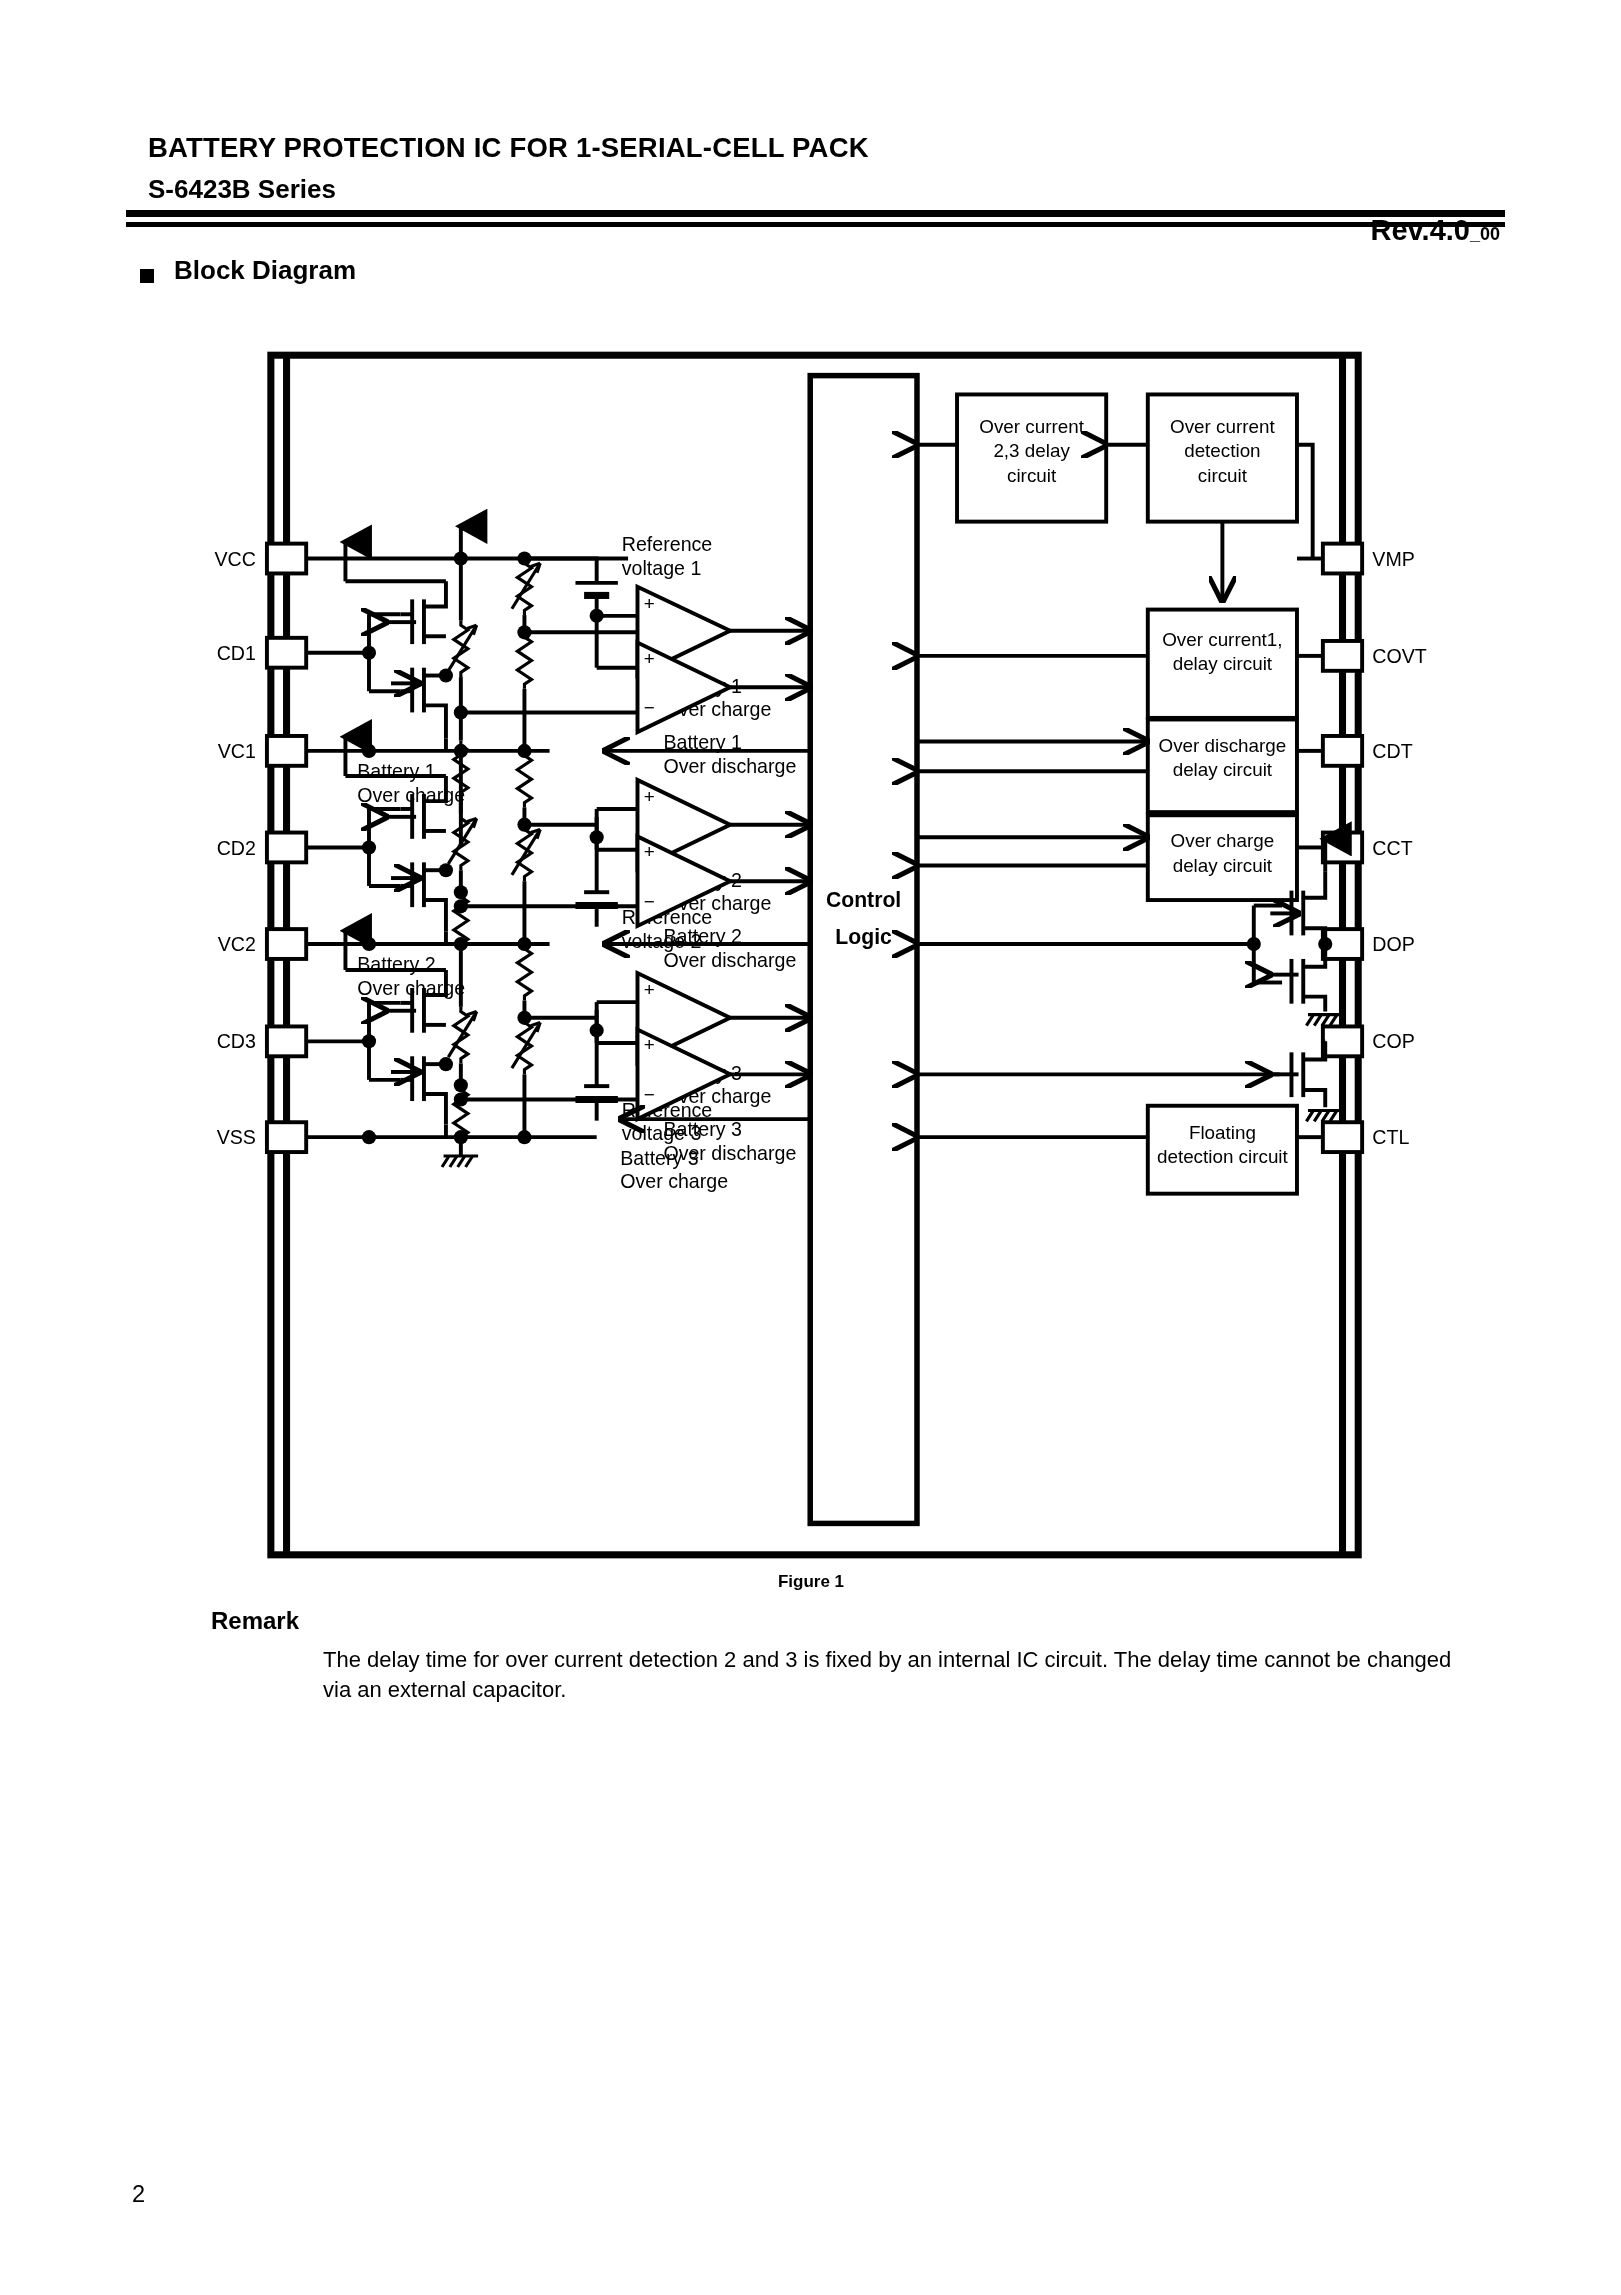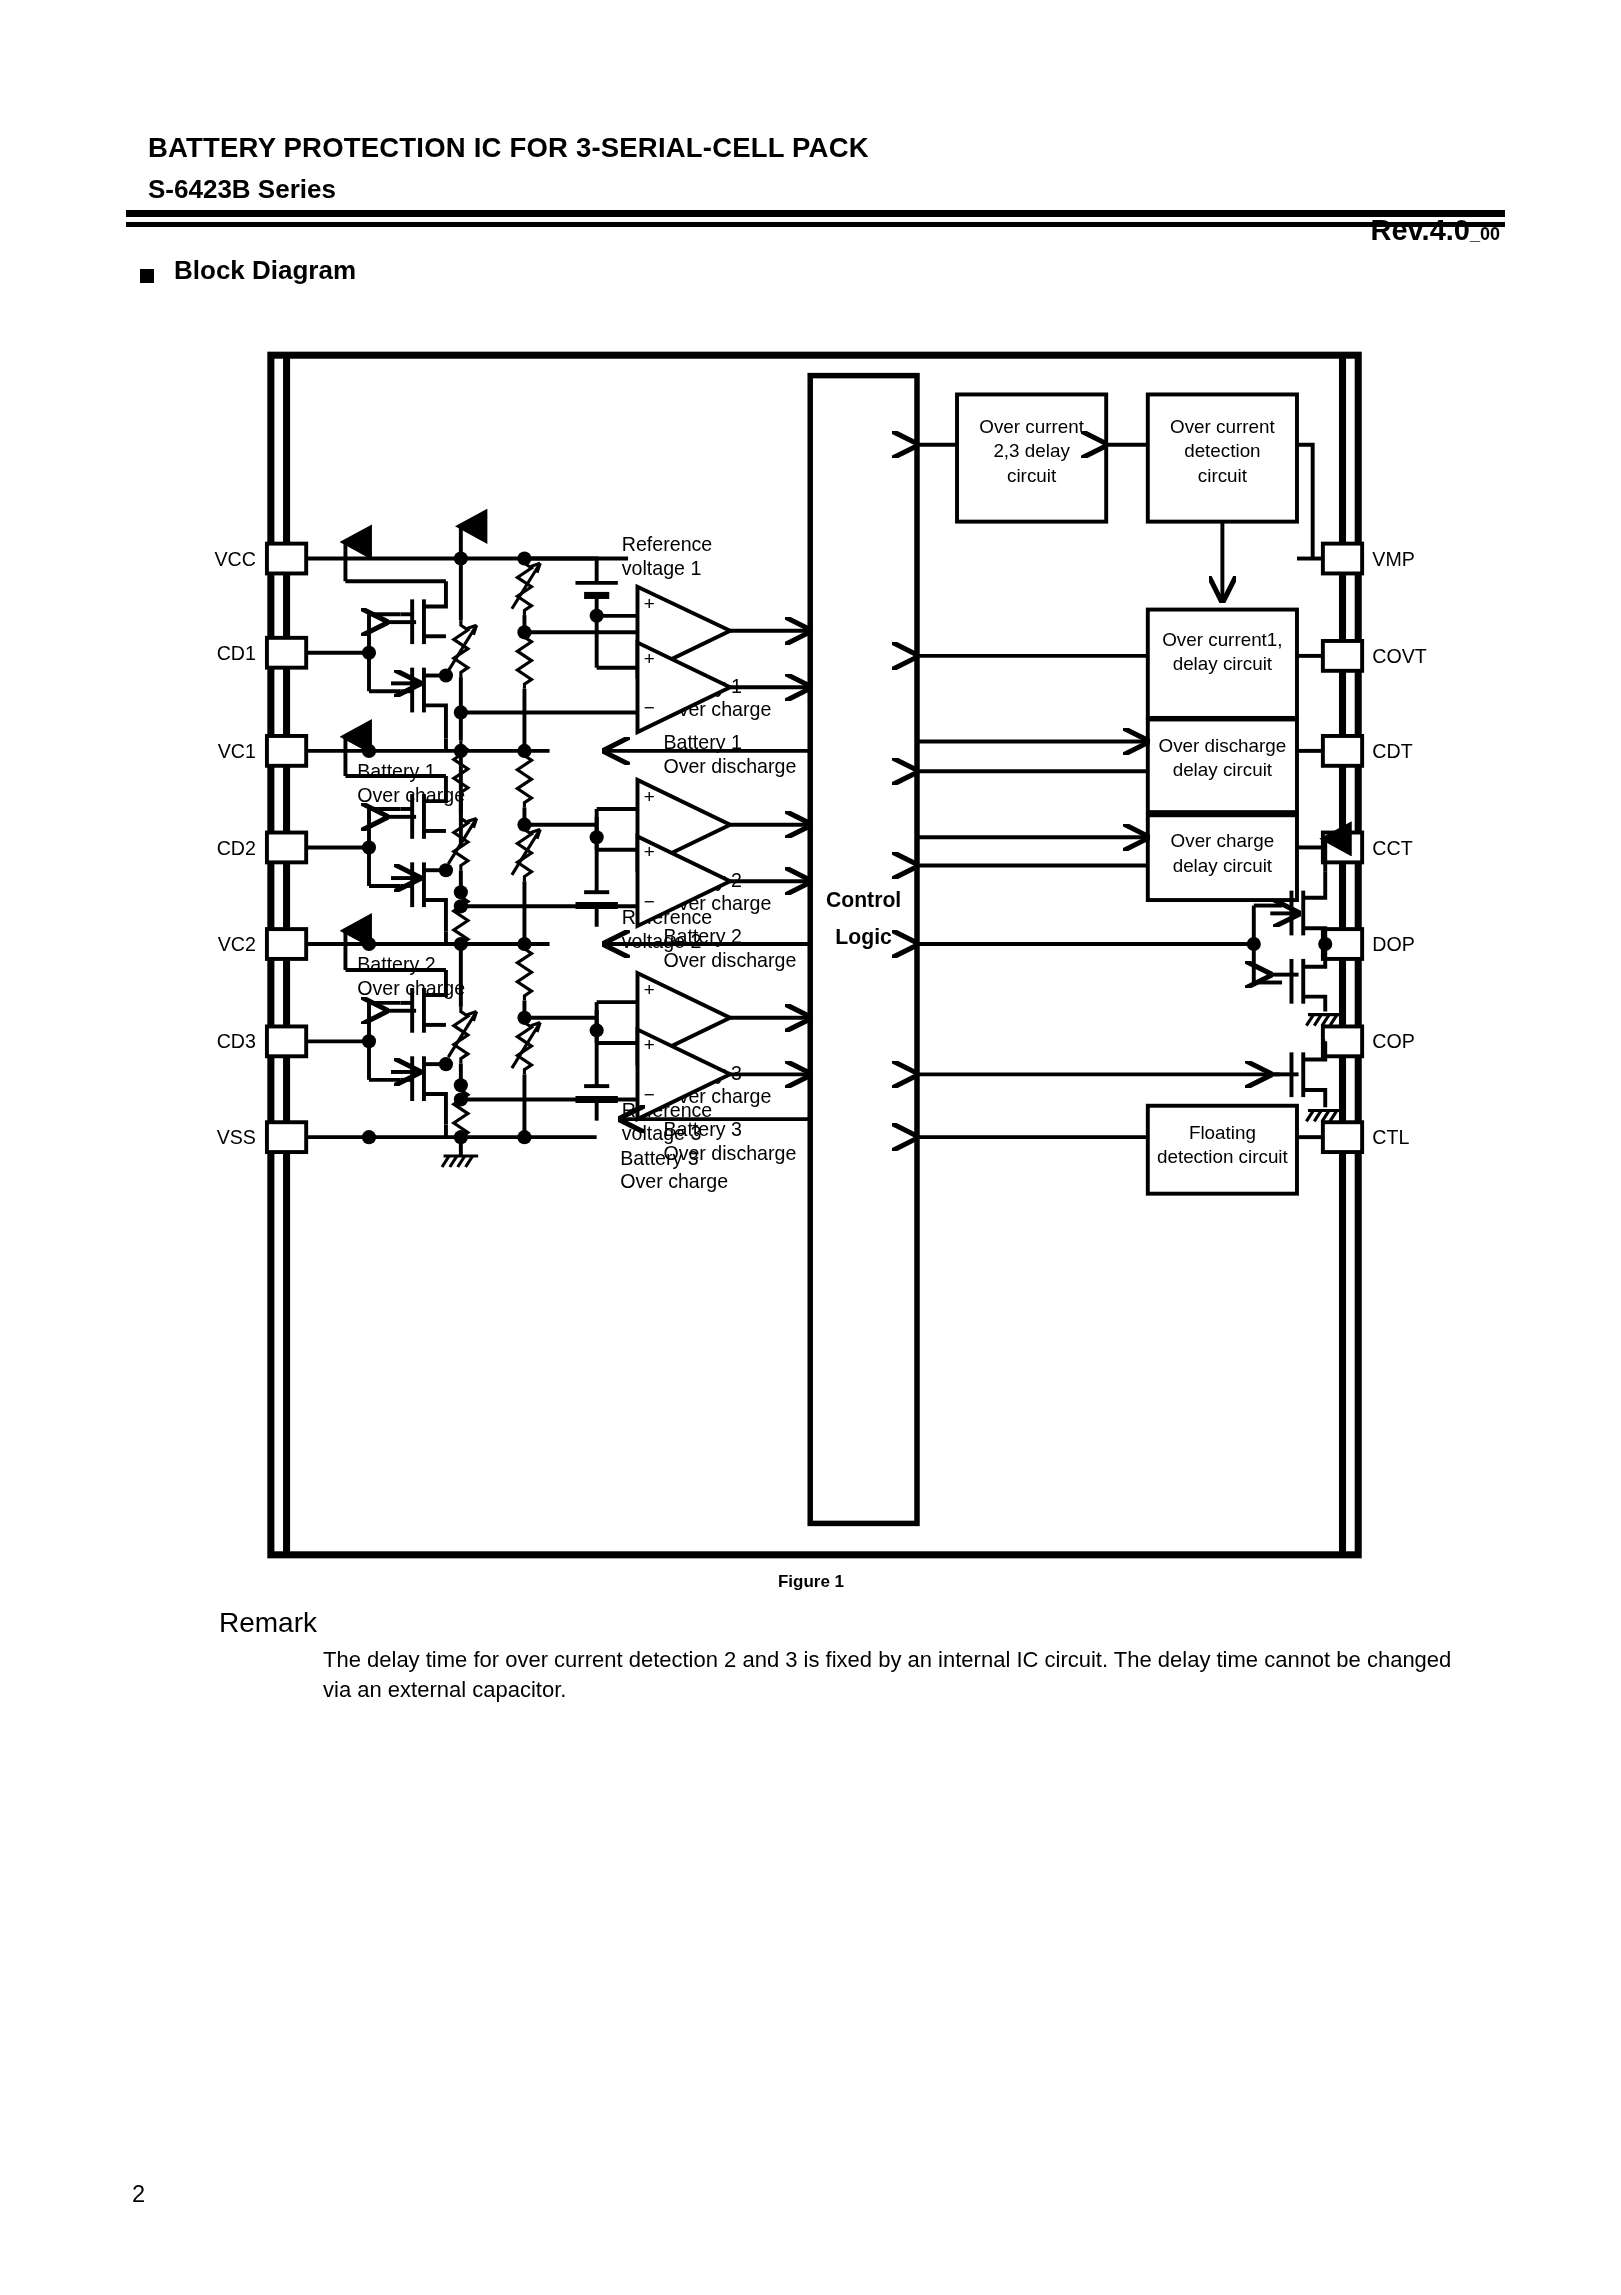--- a/index.html
+++ b/index.html
@@ -18,35 +18,35 @@
   
   .sec-bullet{position:absolute;left:140px;top:269px;width:14px;height:14px;background:#000;}
   .sec-title{position:absolute;left:174px;top:255px;font-size:26px;font-weight:bold;white-space:nowrap;}
 
   
   .diagram{position:absolute;left:0px;top:330px;width:1622px;height:1272px;}
   .diagram svg{display:block;}
 
   
   .fig-cap{position:absolute;left:0;top:1572px;width:1622px;text-align:center;font-size:17px;font-weight:bold;}
-  .remark-label{position:absolute;left:219px;top:1607px;font-size:28px;font-weight:normal;white-space:nowrap;}
+  .remark-label{position:absolute;left:211px;top:1607px;font-size:24px;font-weight:bold;white-space:nowrap;}
   .remark-body{position:absolute;left:323px;top:1645px;width:1130px;font-size:22px;line-height:1.38;}
 
   
   .pg-num{position:absolute;left:132px;top:2181px;font-size:23.6px;}
   .footer-co{position:absolute;left:0;top:2181px;width:1622px;text-align:center;font-size:23.6px;}
 
   text{font-family:"Liberation Sans",sans-serif;fill:#000;}
 </style>
 </head>
 <body>
 
 <div class="page">
 
-  <div class="hdr-title">BATTERY PROTECTION IC FOR 3-SERIAL-CELL PACK</div>
+  <div class="hdr-title">BATTERY PROTECTION IC FOR 1-SERIAL-CELL PACK</div>
   <div class="hdr-series">S-6423B Series</div>
   <div class="hdr-rev"><span>Rev.4.0</span><span class="sub">_00</span></div>
   <div class="rule1"></div>
   <div class="rule2"></div>
 
   <div class="sec-bullet"></div>
   <div class="sec-title">Block Diagram</div>
 
   <div class="diagram">
   <svg width="1622" height="1272" viewBox="0 0 2066 1620" xmlns="http://www.w3.org/2000/svg">

